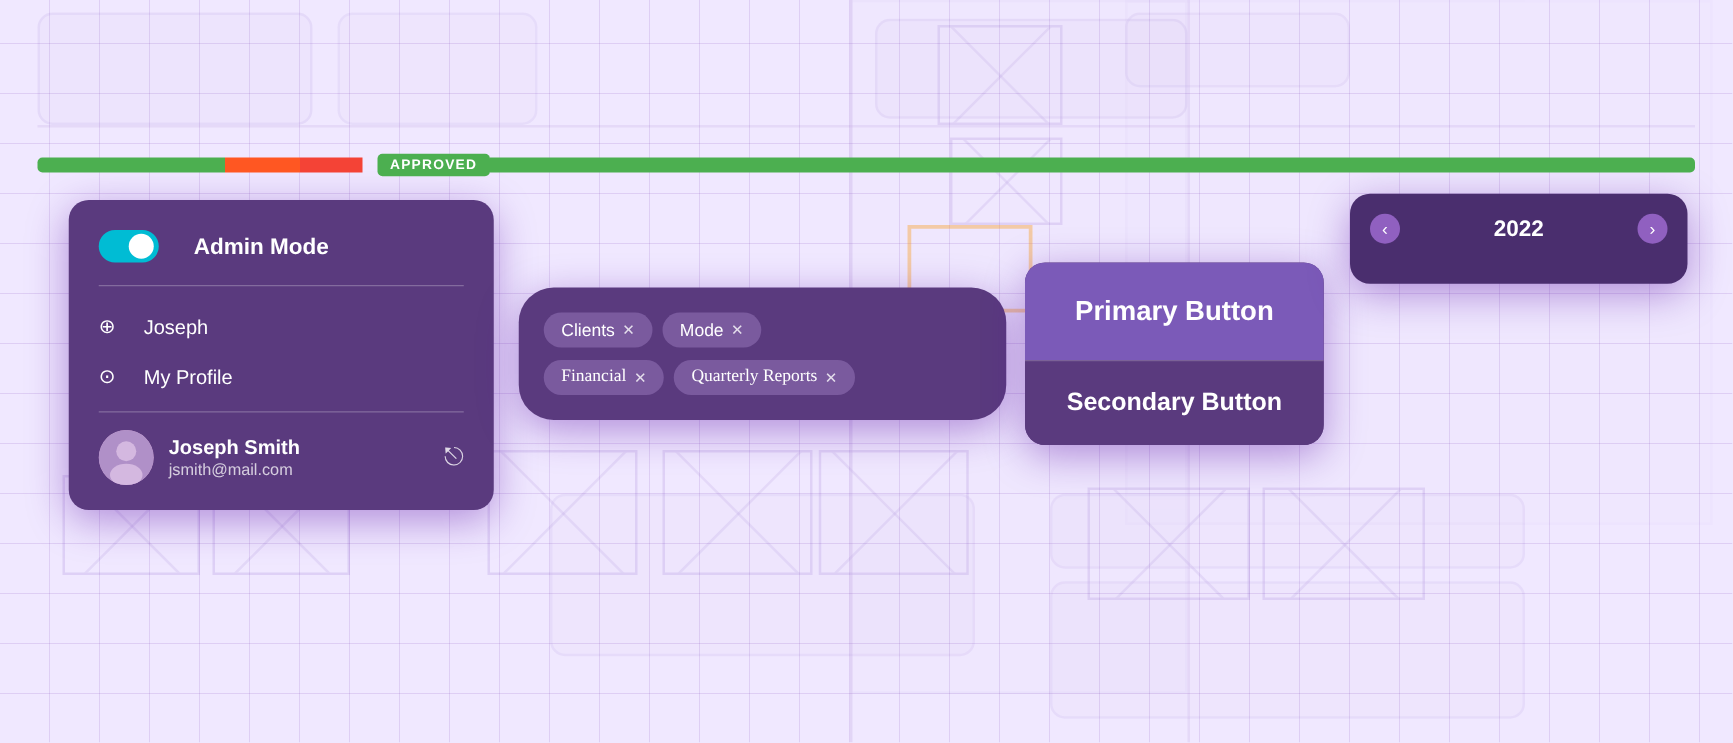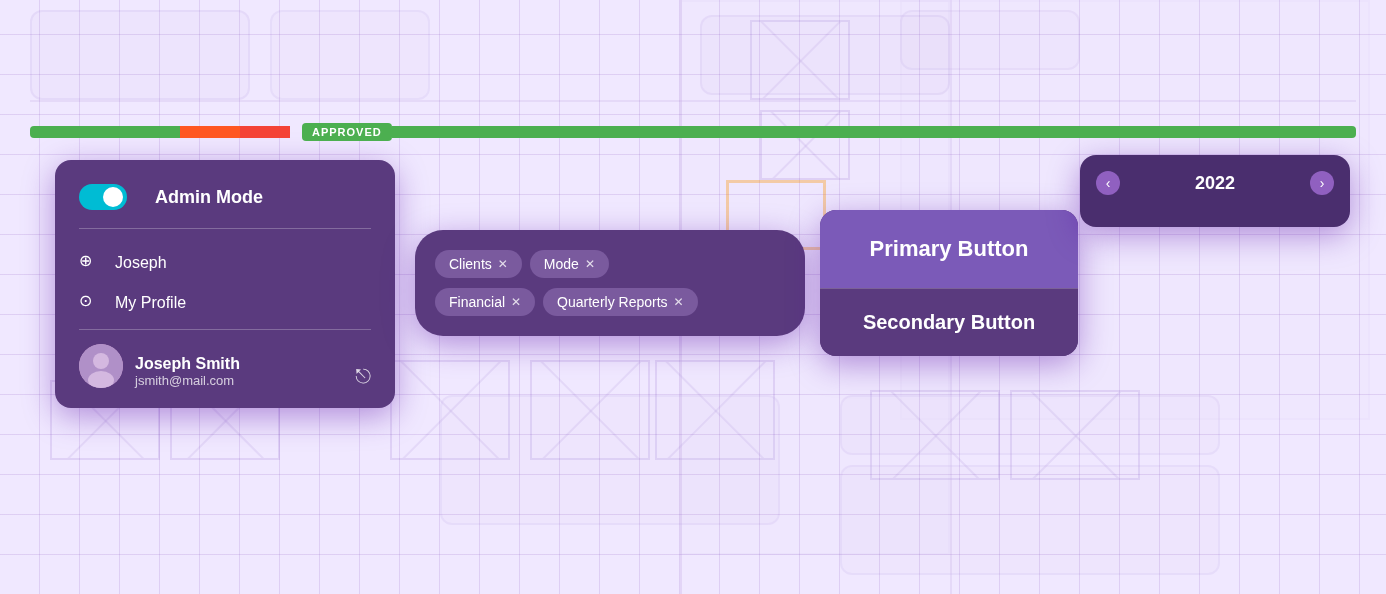--- a/index.html
+++ b/index.html
@@ -114,21 +114,21 @@
     }
 
     .menu-icon {
       width: 24px;
       height: 24px;
       color: white;
     }
 
     .user-row {
       display: flex;
-      align-items: flex-end;
+      align-items: center;
       gap: 12px;
       margin-top: 6px;
     }
 
     .avatar {
       width: 44px;
       height: 44px;
       border-radius: 50%;
       background: #c8a0d0;
       overflow: hidden;
@@ -189,21 +189,21 @@
     .tab-close {
       opacity: 0.8;
       font-size: 12px;
       cursor: pointer;
     }
 
     
     .card-buttons {
       left: 820px;
       top: 210px;
-      width: 258px;
+      width: 239px;
       padding: 0;
       background: #5a3a7e;
       border-radius: 16px;
       overflow: hidden;
     }
 
     .primary-btn {
       width: 100%;
       padding: 26px 20px;
       background: #7b5ab8;
@@ -445,21 +445,21 @@
     <div class="tabs-row">
       <div class="tab-chip">
         <span>Clients</span>
         <span class="tab-close">✕</span>
       </div>
       <div class="tab-chip">
         <span>Mode</span>
         <span class="tab-close">✕</span>
       </div>
     </div>
-    <div class="tabs-row" style="margin-top:10px;">
+    <div class="tabs-row" style="margin-top:10px;font-family:Liberation Serif, serif;">
       <div class="tab-chip">
         <span>Financial</span>
         <span class="tab-close">✕</span>
       </div>
       <div class="tab-chip">
         <span>Quarterly Reports</span>
         <span class="tab-close">✕</span>
       </div>
     </div>
   </div>

